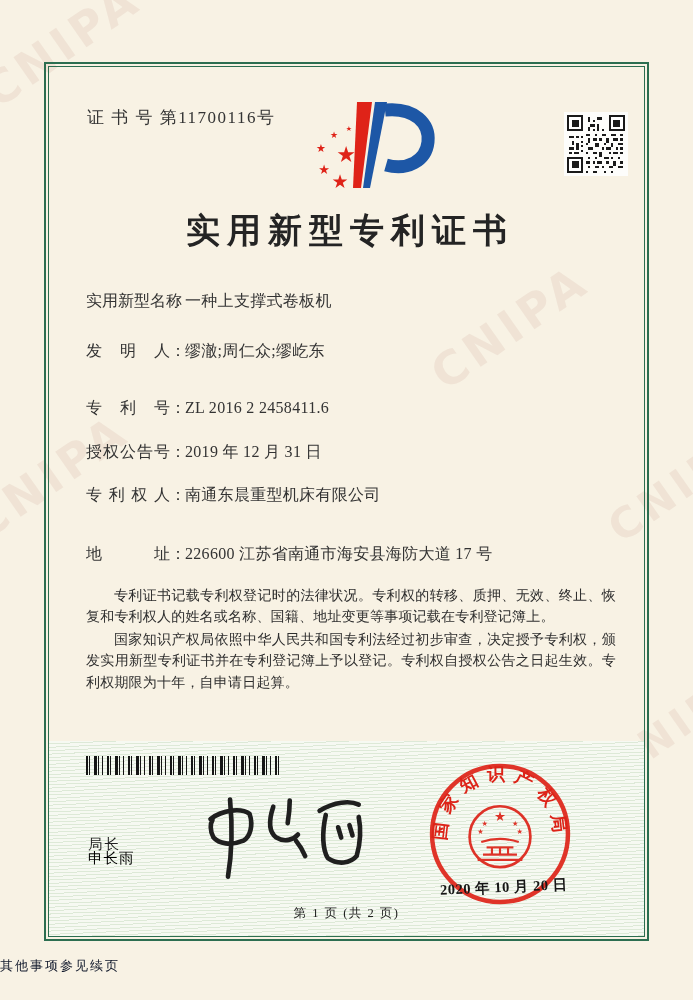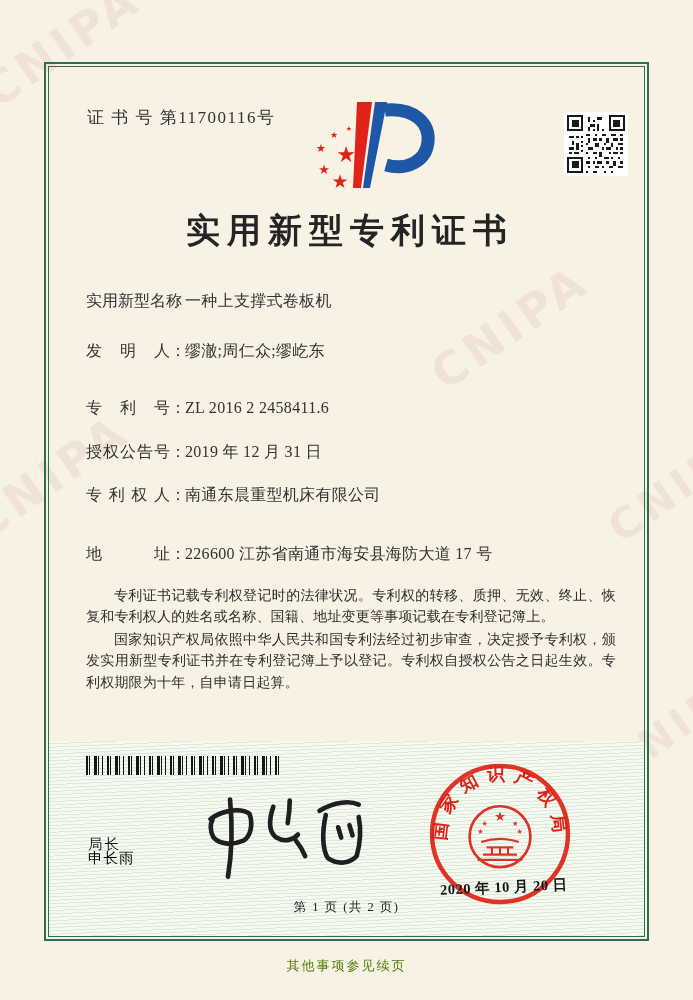--- a/index.html
+++ b/index.html
@@ -91,25 +91,25 @@
   .signature{position:absolute;left:148px;top:728px;width:175px;height:88px;}
 
   .seal{position:absolute;left:378px;top:694px;width:152px;height:152px;}
   .seal svg{width:100%;height:100%;display:block;}
   .seal-date{
     position:absolute;left:394px;top:813px;width:170px;
     font-size:14.5px;font-weight:bold;color:#161616;letter-spacing:0.5px;
     transform:rotate(-2.5deg);
   }
 
-  .page-info{position:absolute;left:0;right:0;bottom:23px;text-align:center;font-size:12.5px;letter-spacing:1.5px;color:#222;}
+  .page-info{position:absolute;left:0;right:0;bottom:17px;text-align:center;font-size:12.5px;letter-spacing:1.5px;color:#222;}
 
   .footer-note{
-    position:absolute;left:0;right:0;top:957px;text-align:center;
-    font-size:13px;letter-spacing:2px;color:#4d7c0f;
+    position:absolute;left:0;right:0;top:957px;
+    font-size:13px;letter-spacing:2px;color:#0f172a;
   }
 </style>
 </head>
 <body>
 
 <div class="page">
 
   <div class="wm wm1">CNIPA</div>
   <div class="wm wm2">CNIPA</div>
   <div class="wm wm3">CNIPA</div>

